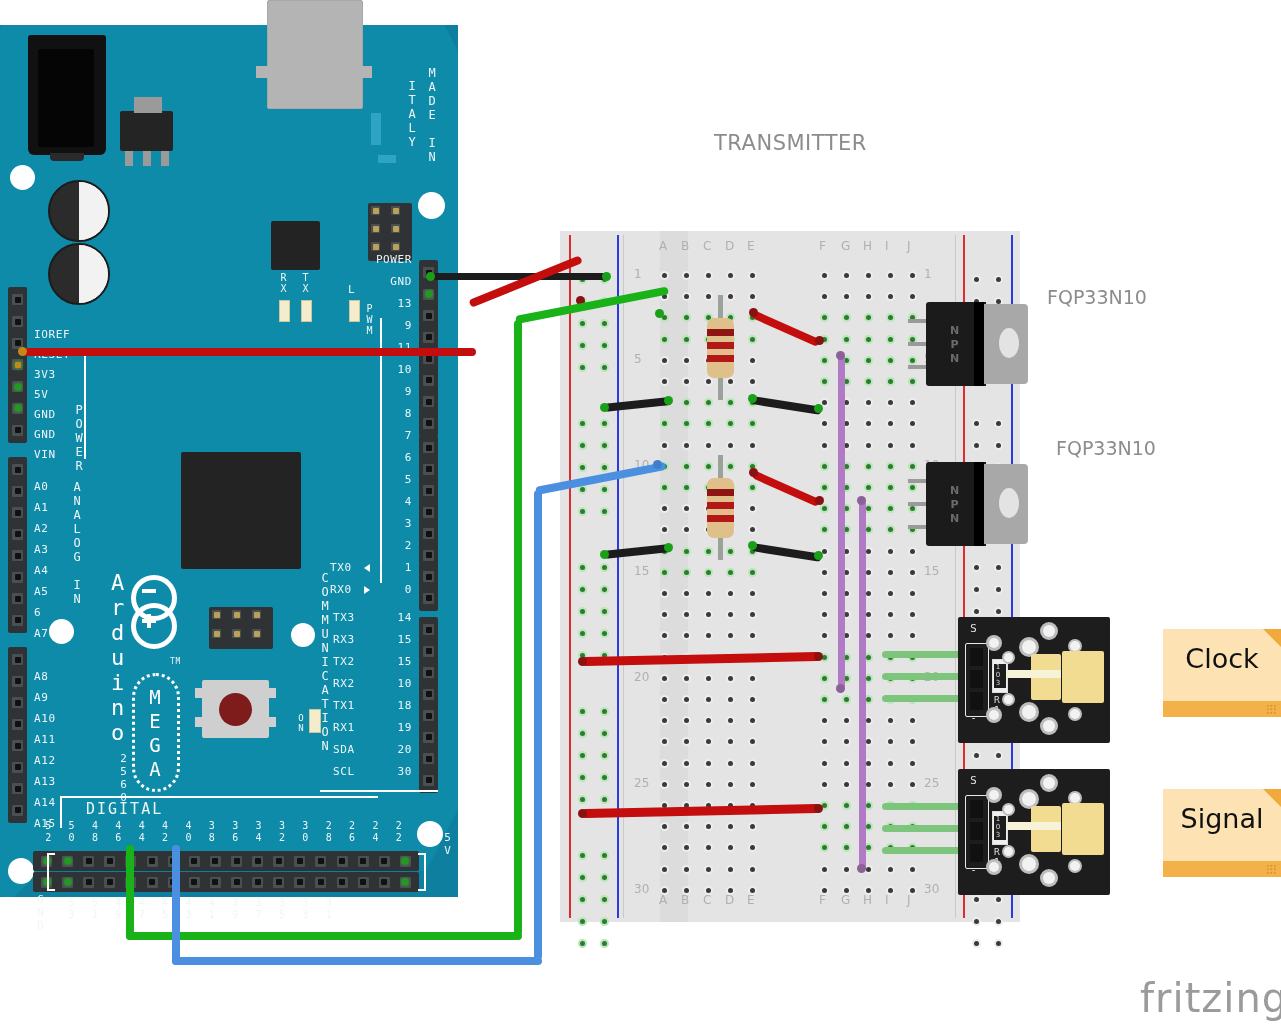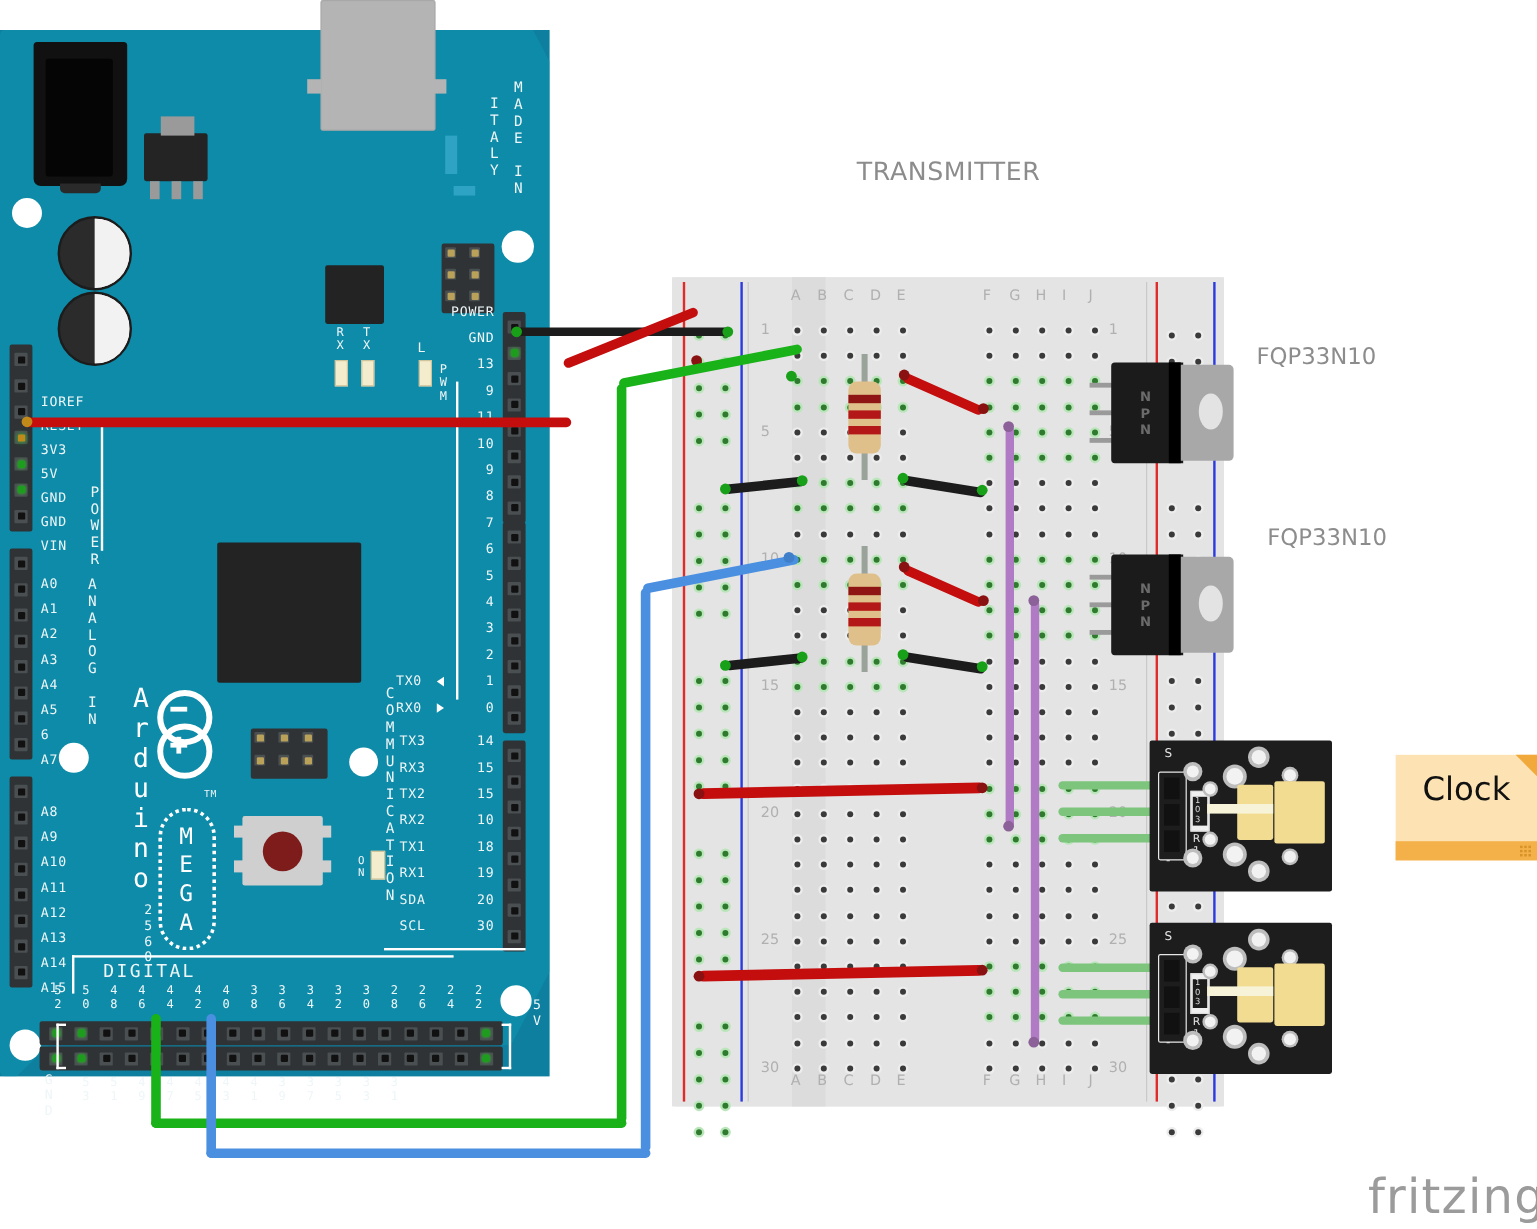--- a/index.html
+++ b/index.html
@@ -2060,18 +2060,24 @@
     <div class="irled2" style="left:104px;top:34px;width:42px;height:52px;"></div>
     <div class="irled-bar" style="left:48px;top:53px;width:55px;height:8px;"></div>
   </div>
 
   <div class="note" style="left:1163px;top:629px;width:118px;height:88px;">
     <div class="note-fold"></div>
     <div class="note-txt">Clock</div>
     <div class="note-foot"></div>
     <div class="note-grip"></div>
   </div>
+  <div class="note" style="left:1163px;top:789px;width:118px;height:88px;">
+    <div class="note-fold"></div>
+    <div class="note-txt">Signal</div>
+    <div class="note-foot"></div>
+    <div class="note-grip"></div>
+  </div>
 
   <div class="bigtxt" style="left:714px;top:131px;font-size:21px;letter-spacing:.5px;">TRANSMITTER</div>
 
   <div class="fz" style="left:1140px;top:975px;">fritzing</div>
 
 </div>
 
 </body></html>

